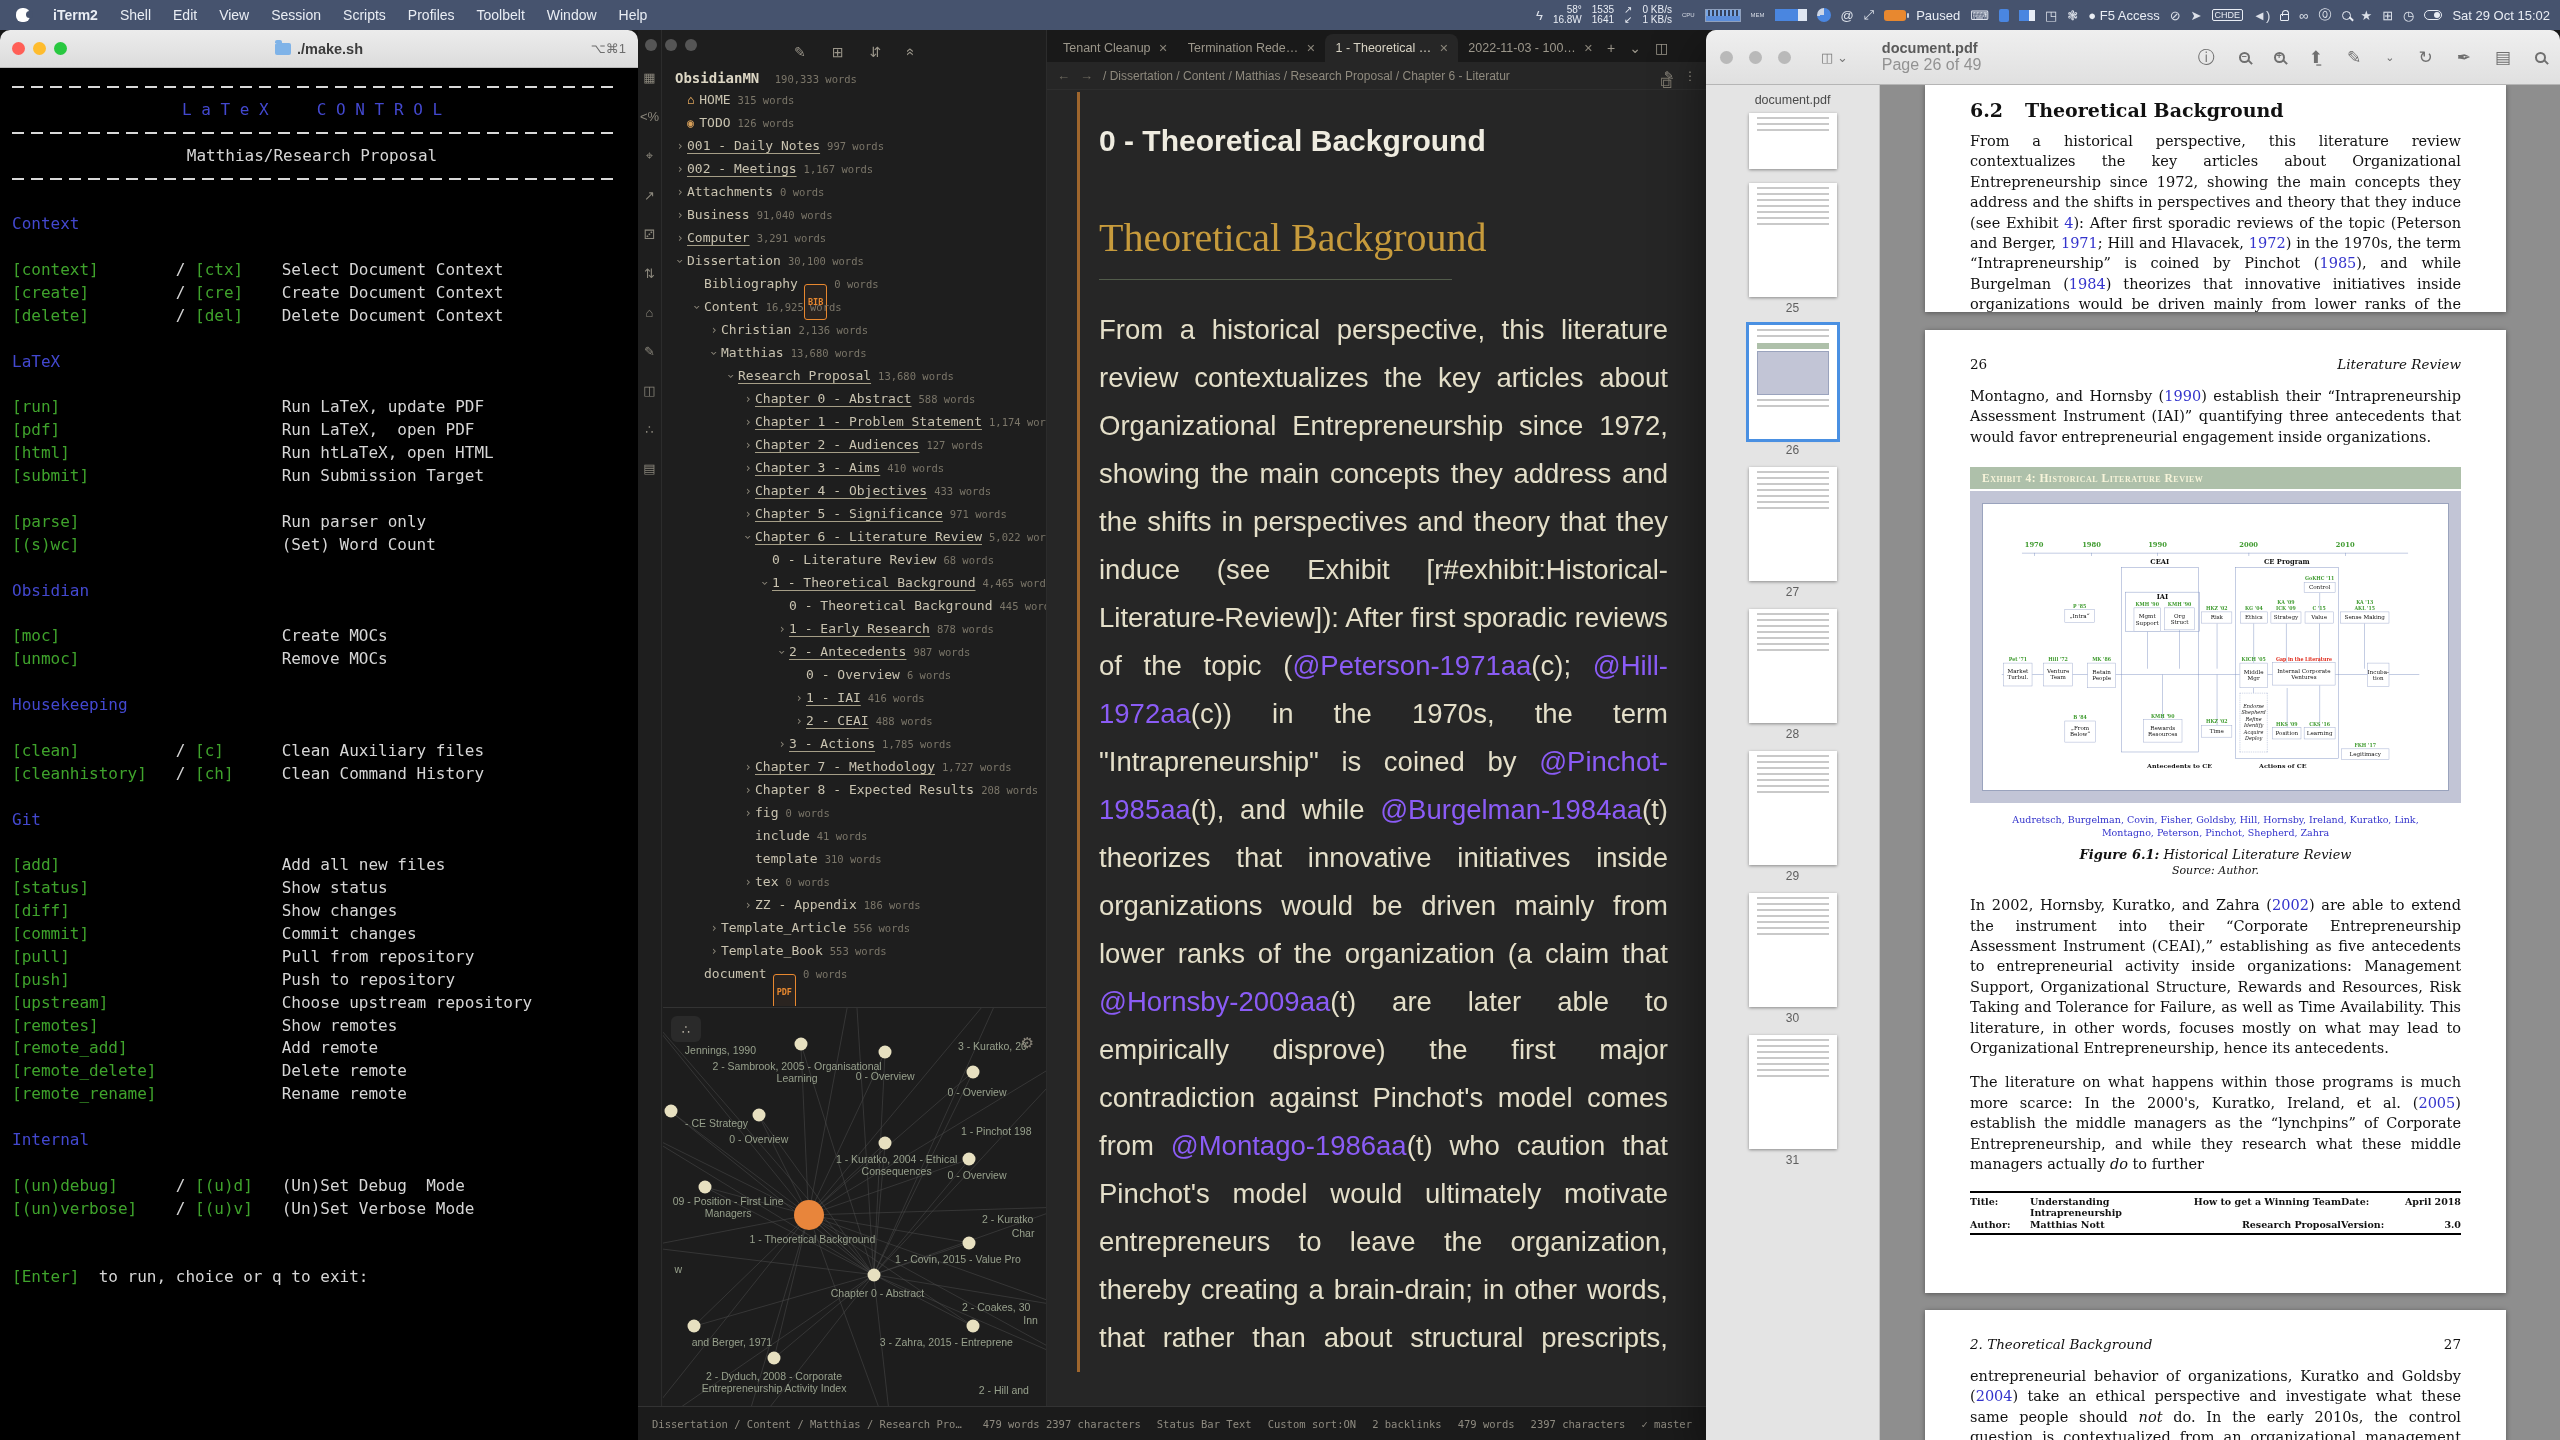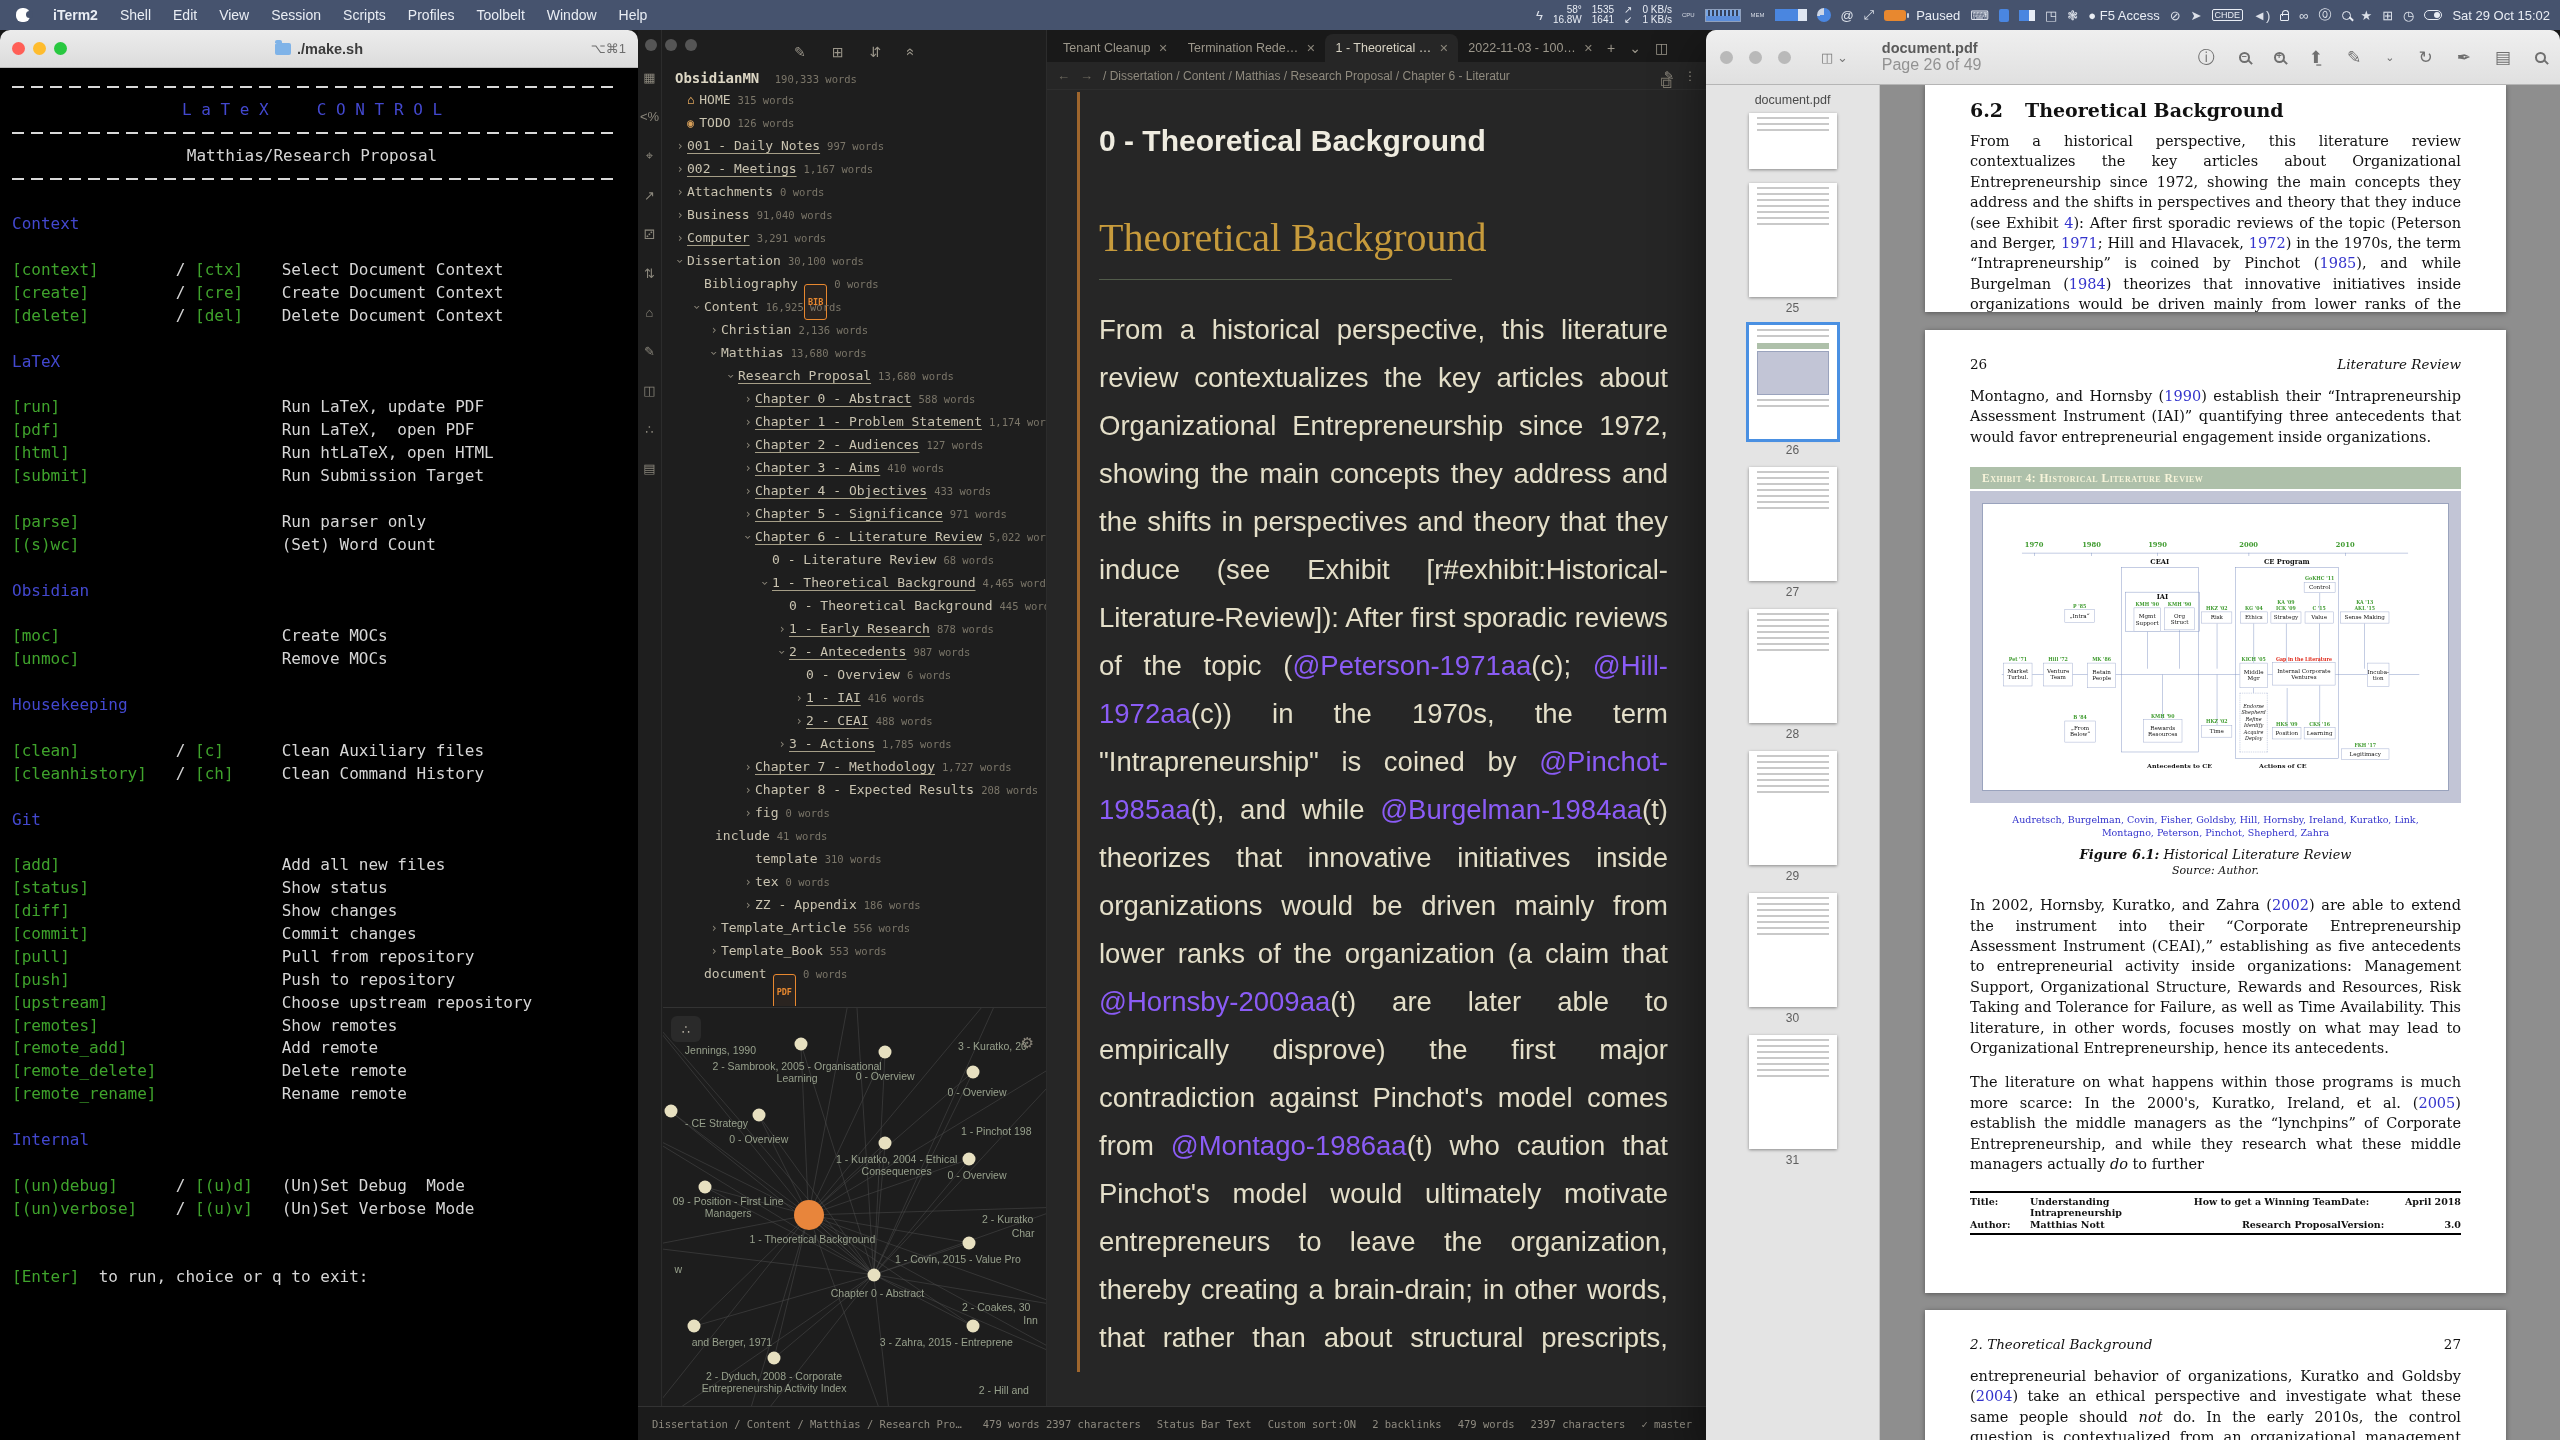--- a/index.html
+++ b/index.html
@@ -444,21 +444,21 @@
         <div class="trow" style="padding-left: 78px;">
           <span class="chev">›</span>
           <span class="lbl">Chapter 8 - Expected Results</span>
           <span class="cnt">208 words</span>
         </div>
         <div class="trow" style="padding-left: 78px;">
           <span class="chev">›</span>
           <span class="lbl">fig</span>
           <span class="cnt">0 words</span>
         </div>
-        <div class="trow" style="padding-left: 38px;">
+        <div class="trow" style="padding-left: 78px;">
           <span class="chev"></span>
           <span class="lbl">include</span>
           <span class="cnt">41 words</span>
         </div>
         <div class="trow" style="padding-left: 78px;">
           <span class="chev"></span>
           <span class="lbl">template</span>
           <span class="cnt">310 words</span>
         </div>
         <div class="trow" style="padding-left: 78px;">

